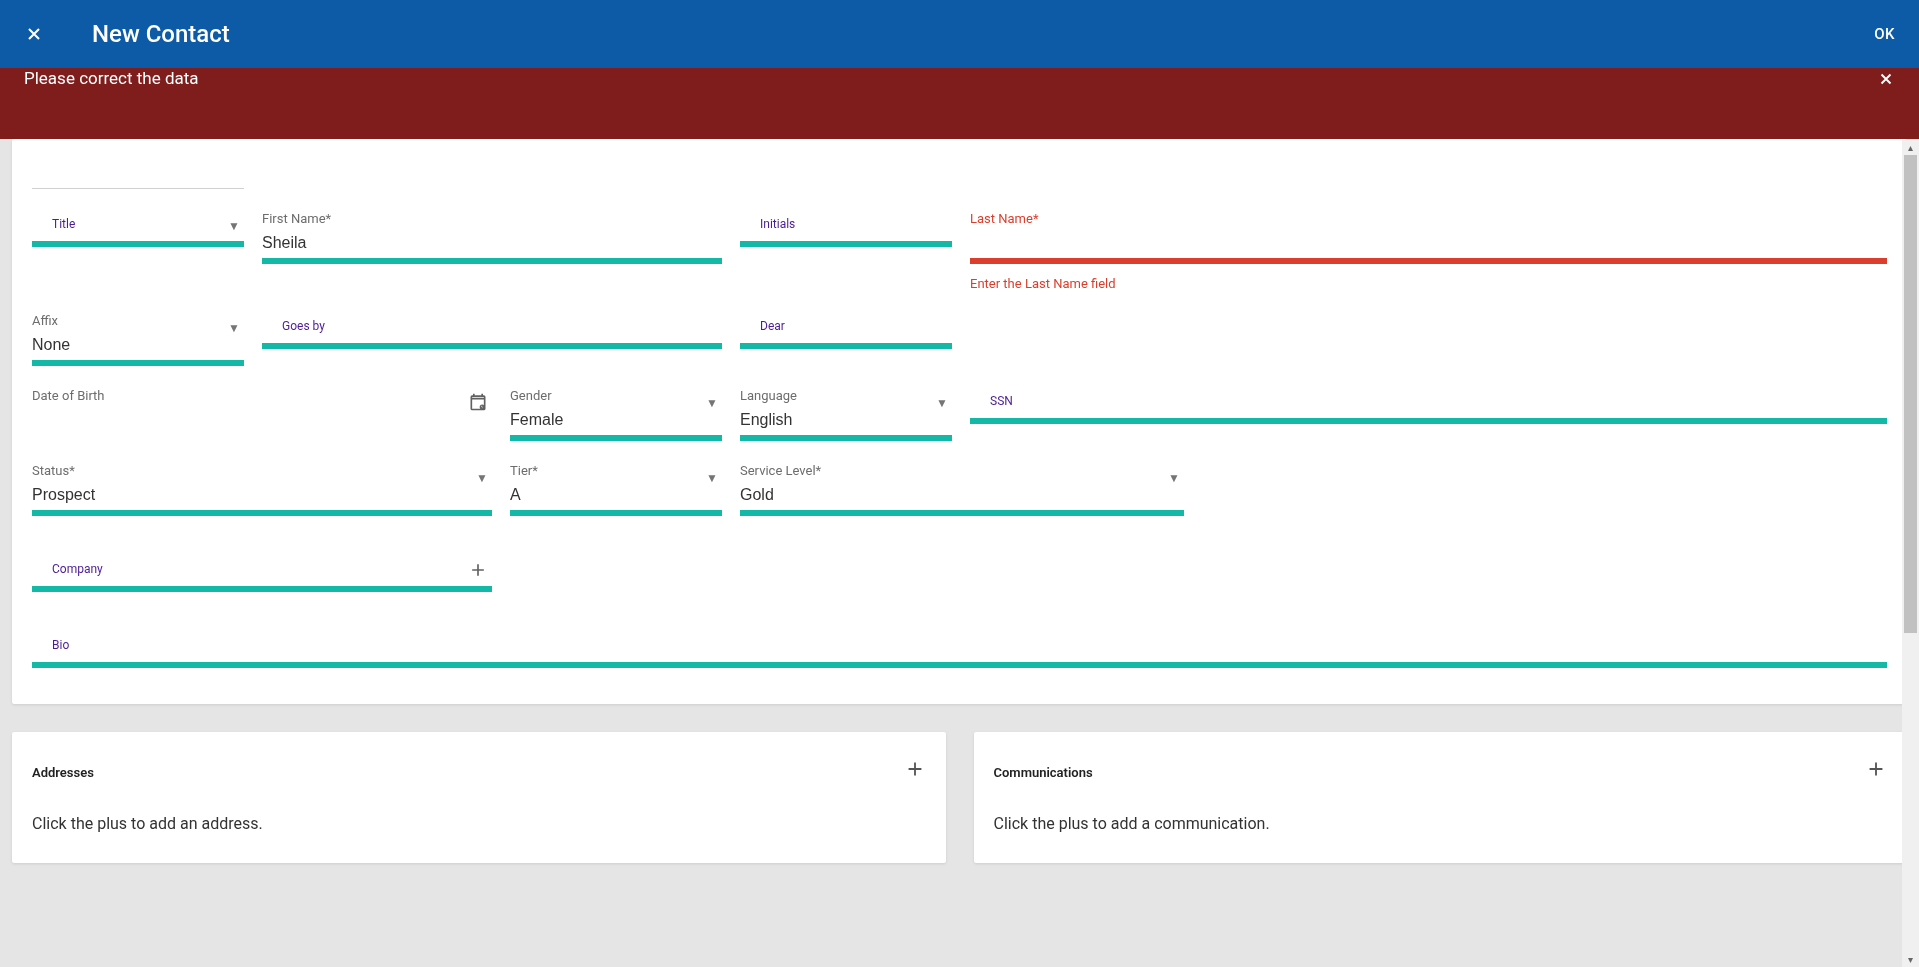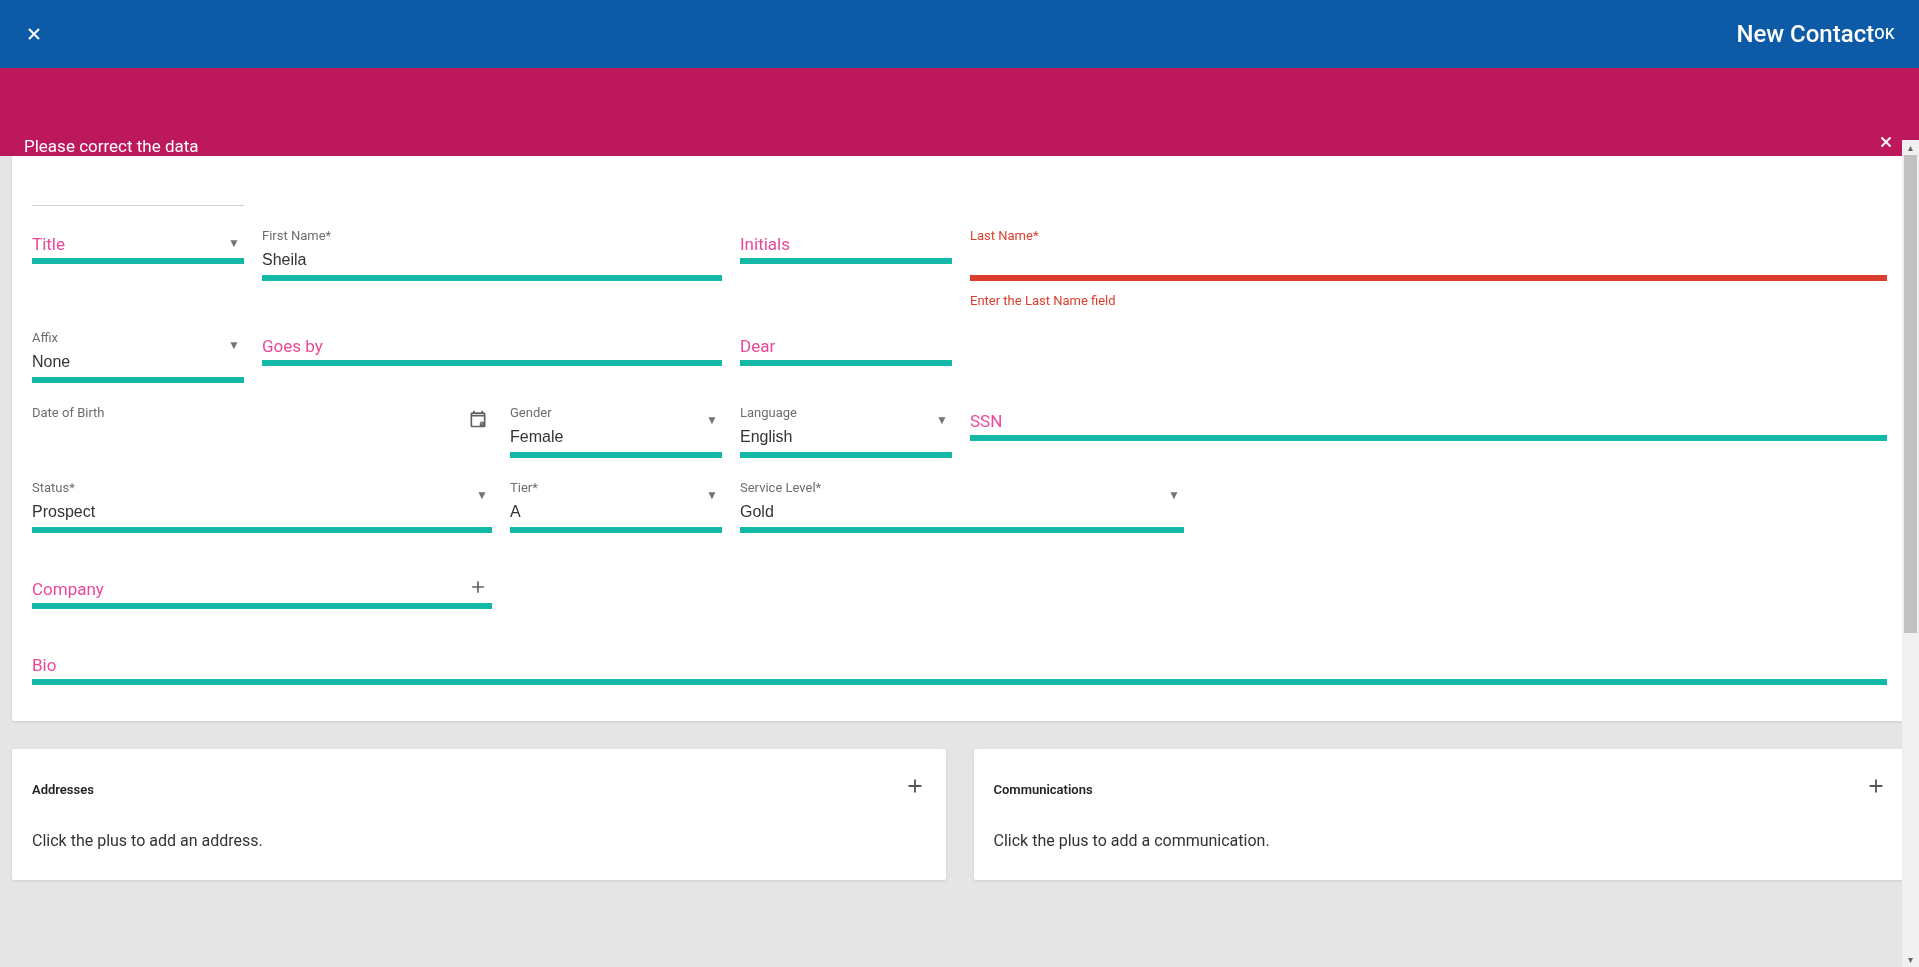--- a/index.html
+++ b/index.html
@@ -4,40 +4,39 @@
 <style>
 * { box-sizing: border-box; margin: 0; padding: 0; }
 body { font-family: 'Segoe UI', Roboto, Arial, sans-serif; background: #e5e5e5; font-size: 14px; color: #333; }
 .header {
   background: #0d5aa7;
   color: #fff;
   display: flex;
   align-items: center;
   padding: 0 24px;
   height: 68px;
-  text-align: right;
 }
 .header .close-btn {
   font-size: 24px;
   cursor: pointer;
   margin-right: 48px;
   font-weight: 300;
   display: flex;
   align-items: center;
 }
 .header .title { font-size: 24px; font-weight: 500; flex: 1; }
 .header .ok-btn { font-size: 15px; font-weight: 500; cursor: pointer; letter-spacing: 0.5px; }
 
 .error-banner {
-  background: #be185d;
+  background: #7f1d1d;
   color: #fff;
   display: flex;
-  align-items: flex-end;
+  align-items: flex-start;
   padding: 0 24px;
-  height: 88px;
+  height: 71px;
 }
 .error-banner .msg { flex: 1; font-size: 17px; }
 .error-banner .close-err { cursor: pointer; font-size: 22px; }
 
 .content-wrap {
   padding: 0 12px 20px 12px;
   overflow-y: auto;
   height: calc(100vh - 140px);
 }
 .card {
@@ -53,25 +52,26 @@
   margin-bottom: 8px;
 }
 
 .lbl {
   font-size: 13px;
   color: #6d6d6d;
   display: block;
   margin-bottom: 2px;
 }
 .lbl.placeholder-style {
-  font-size: 17px;
-  color: #ec4899;
+  font-size: 12px;
+  color: #4c1d95;
   position: absolute;
   top: 6px;
   pointer-events: none;
+  margin-left: 20px;
 }
 .inp {
   width: 100%;
   border: none;
   border-bottom: 6px solid #14b8a6;
   font-size: 16px;
   padding: 6px 0 6px 0;
   background: transparent;
   color: #333;
 }

